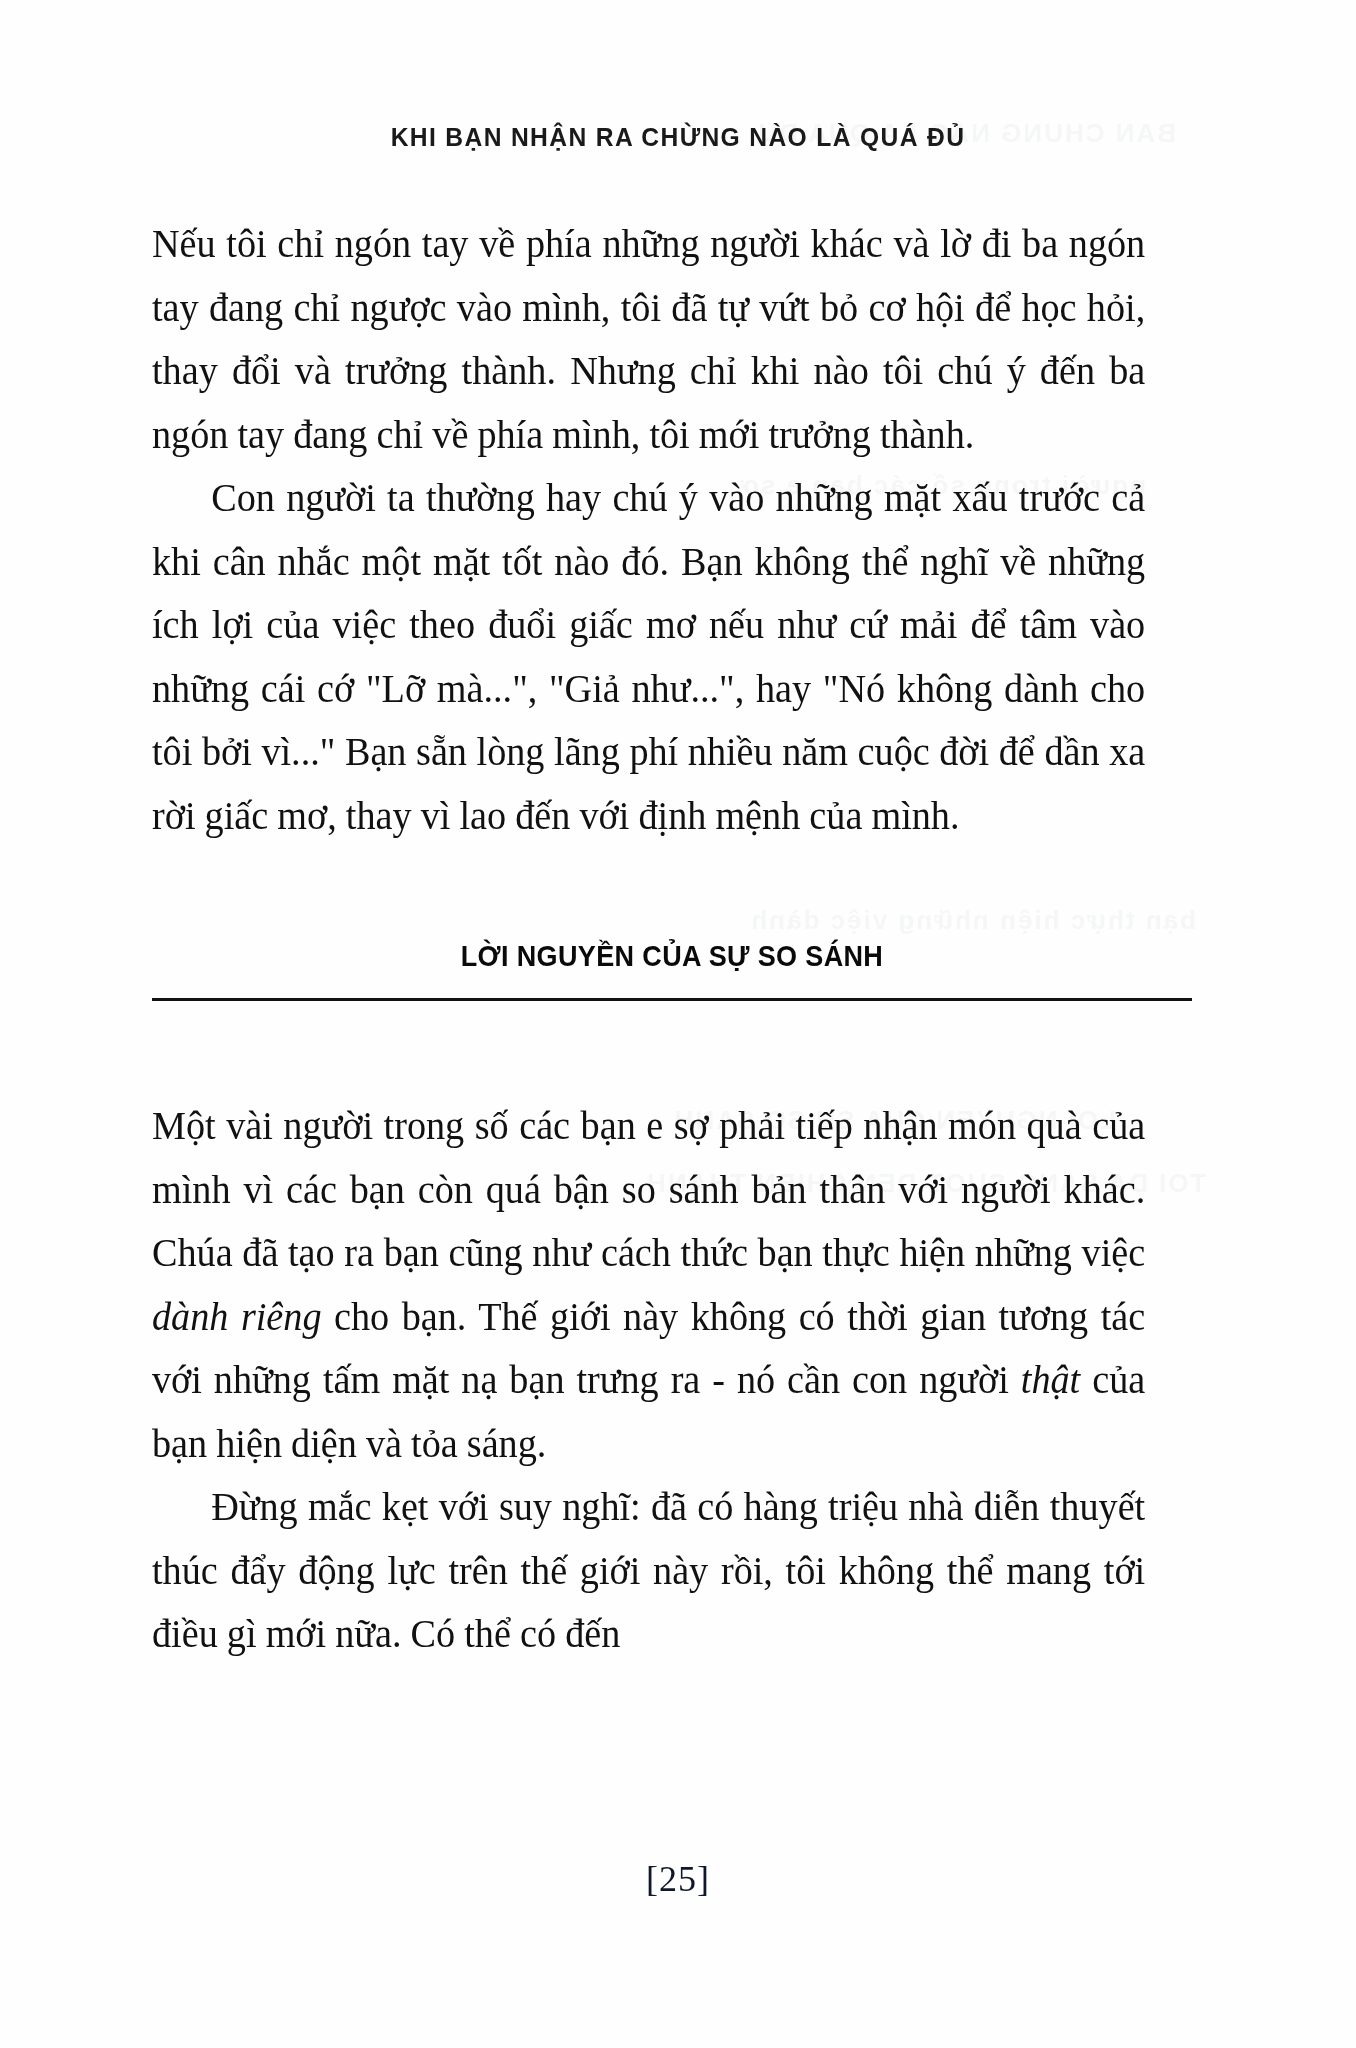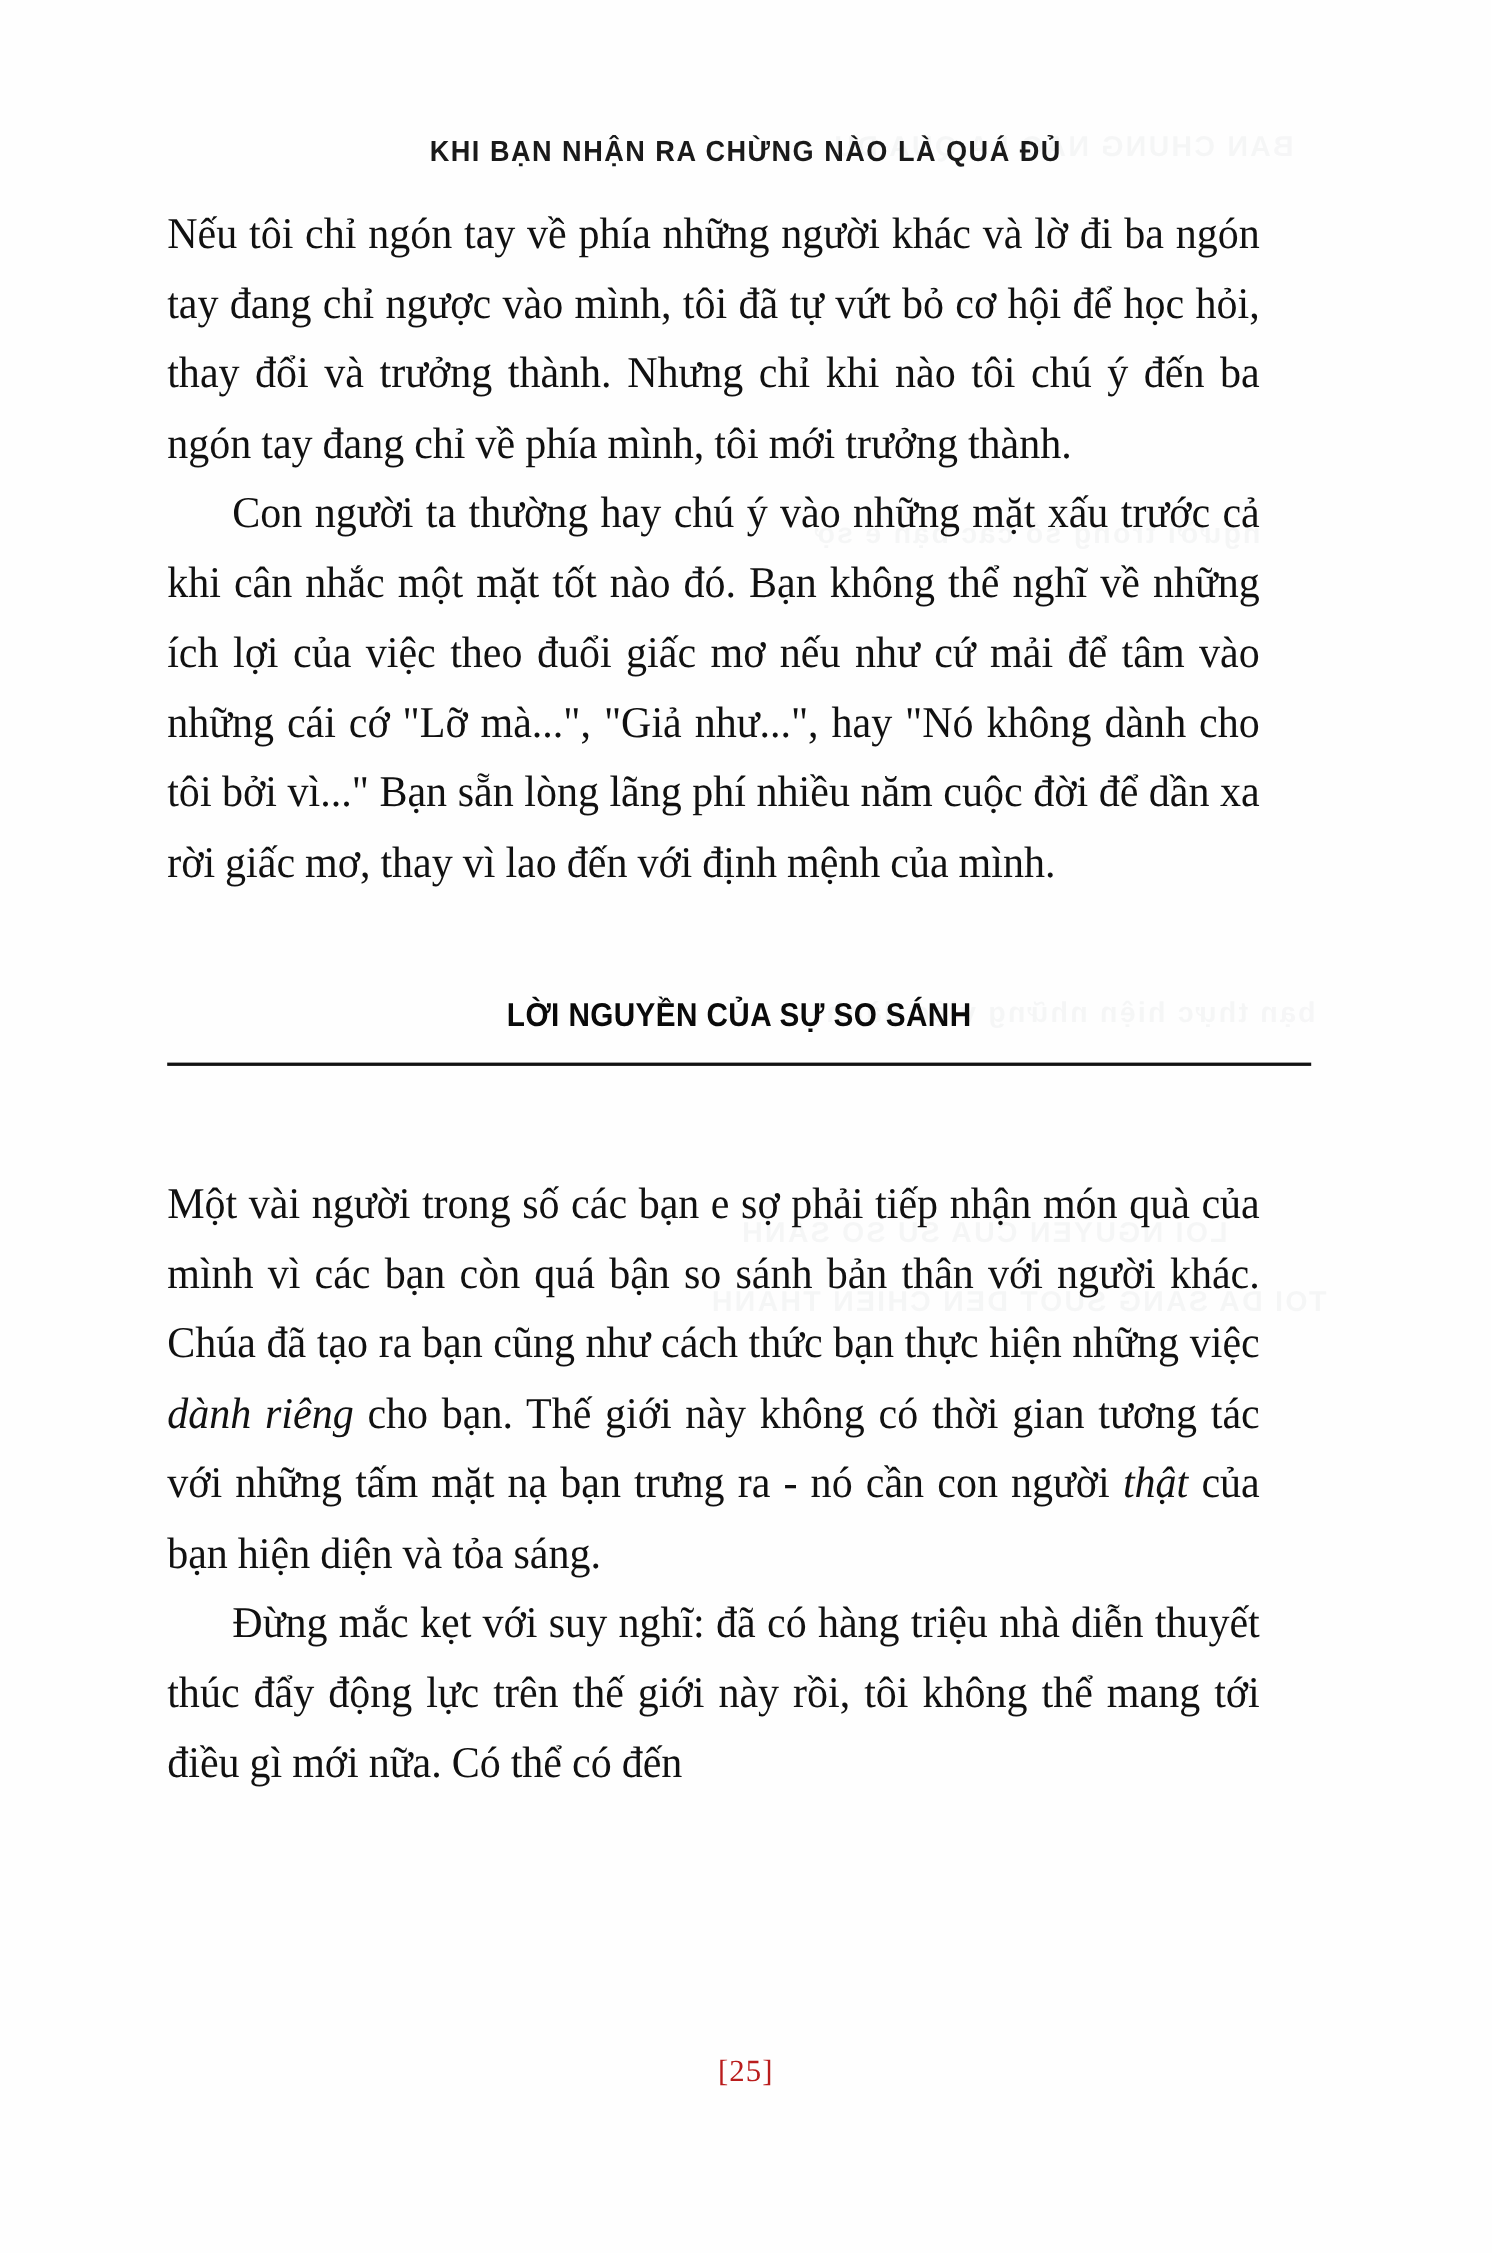--- a/index.html
+++ b/index.html
@@ -43,21 +43,21 @@
     font-size: 26.5px;
     font-weight: 600;
     letter-spacing: 1.45px;
     color: #1a1a1a;
     transform: scaleX(0.93);
   }
 
   .content {
     position: absolute;
     left: 152px;
-    top: 180px;
+    top: 212px;
     width: 1040px;
   }
 
   .para {
     margin: 0;
     font-size: 40px;
     line-height: 63.5px;
     text-align: justify;
     text-align-last: left;
     color: #111111;
@@ -91,22 +91,22 @@
 
   .after-rule { padding-top: 93px; }
 
   .folio {
     position: absolute;
     left: 0;
     bottom: 148px;
     width: 100%;
     text-align: center;
     font-family: "Liberation Serif", "DejaVu Serif", serif;
-    font-size: 28px;
-    color: #b91c1c;
+    font-size: 36px;
+    color: #0f172a;
     letter-spacing: 1px;
   }
 </style>
 </head>
 <body>
 
 <div class="page">
 
   <div class="ghost" id="ghost-layer">
       <div style="top: 118px; left: 180px;">BAN CHUNG NAO LA QUA DU</div>

